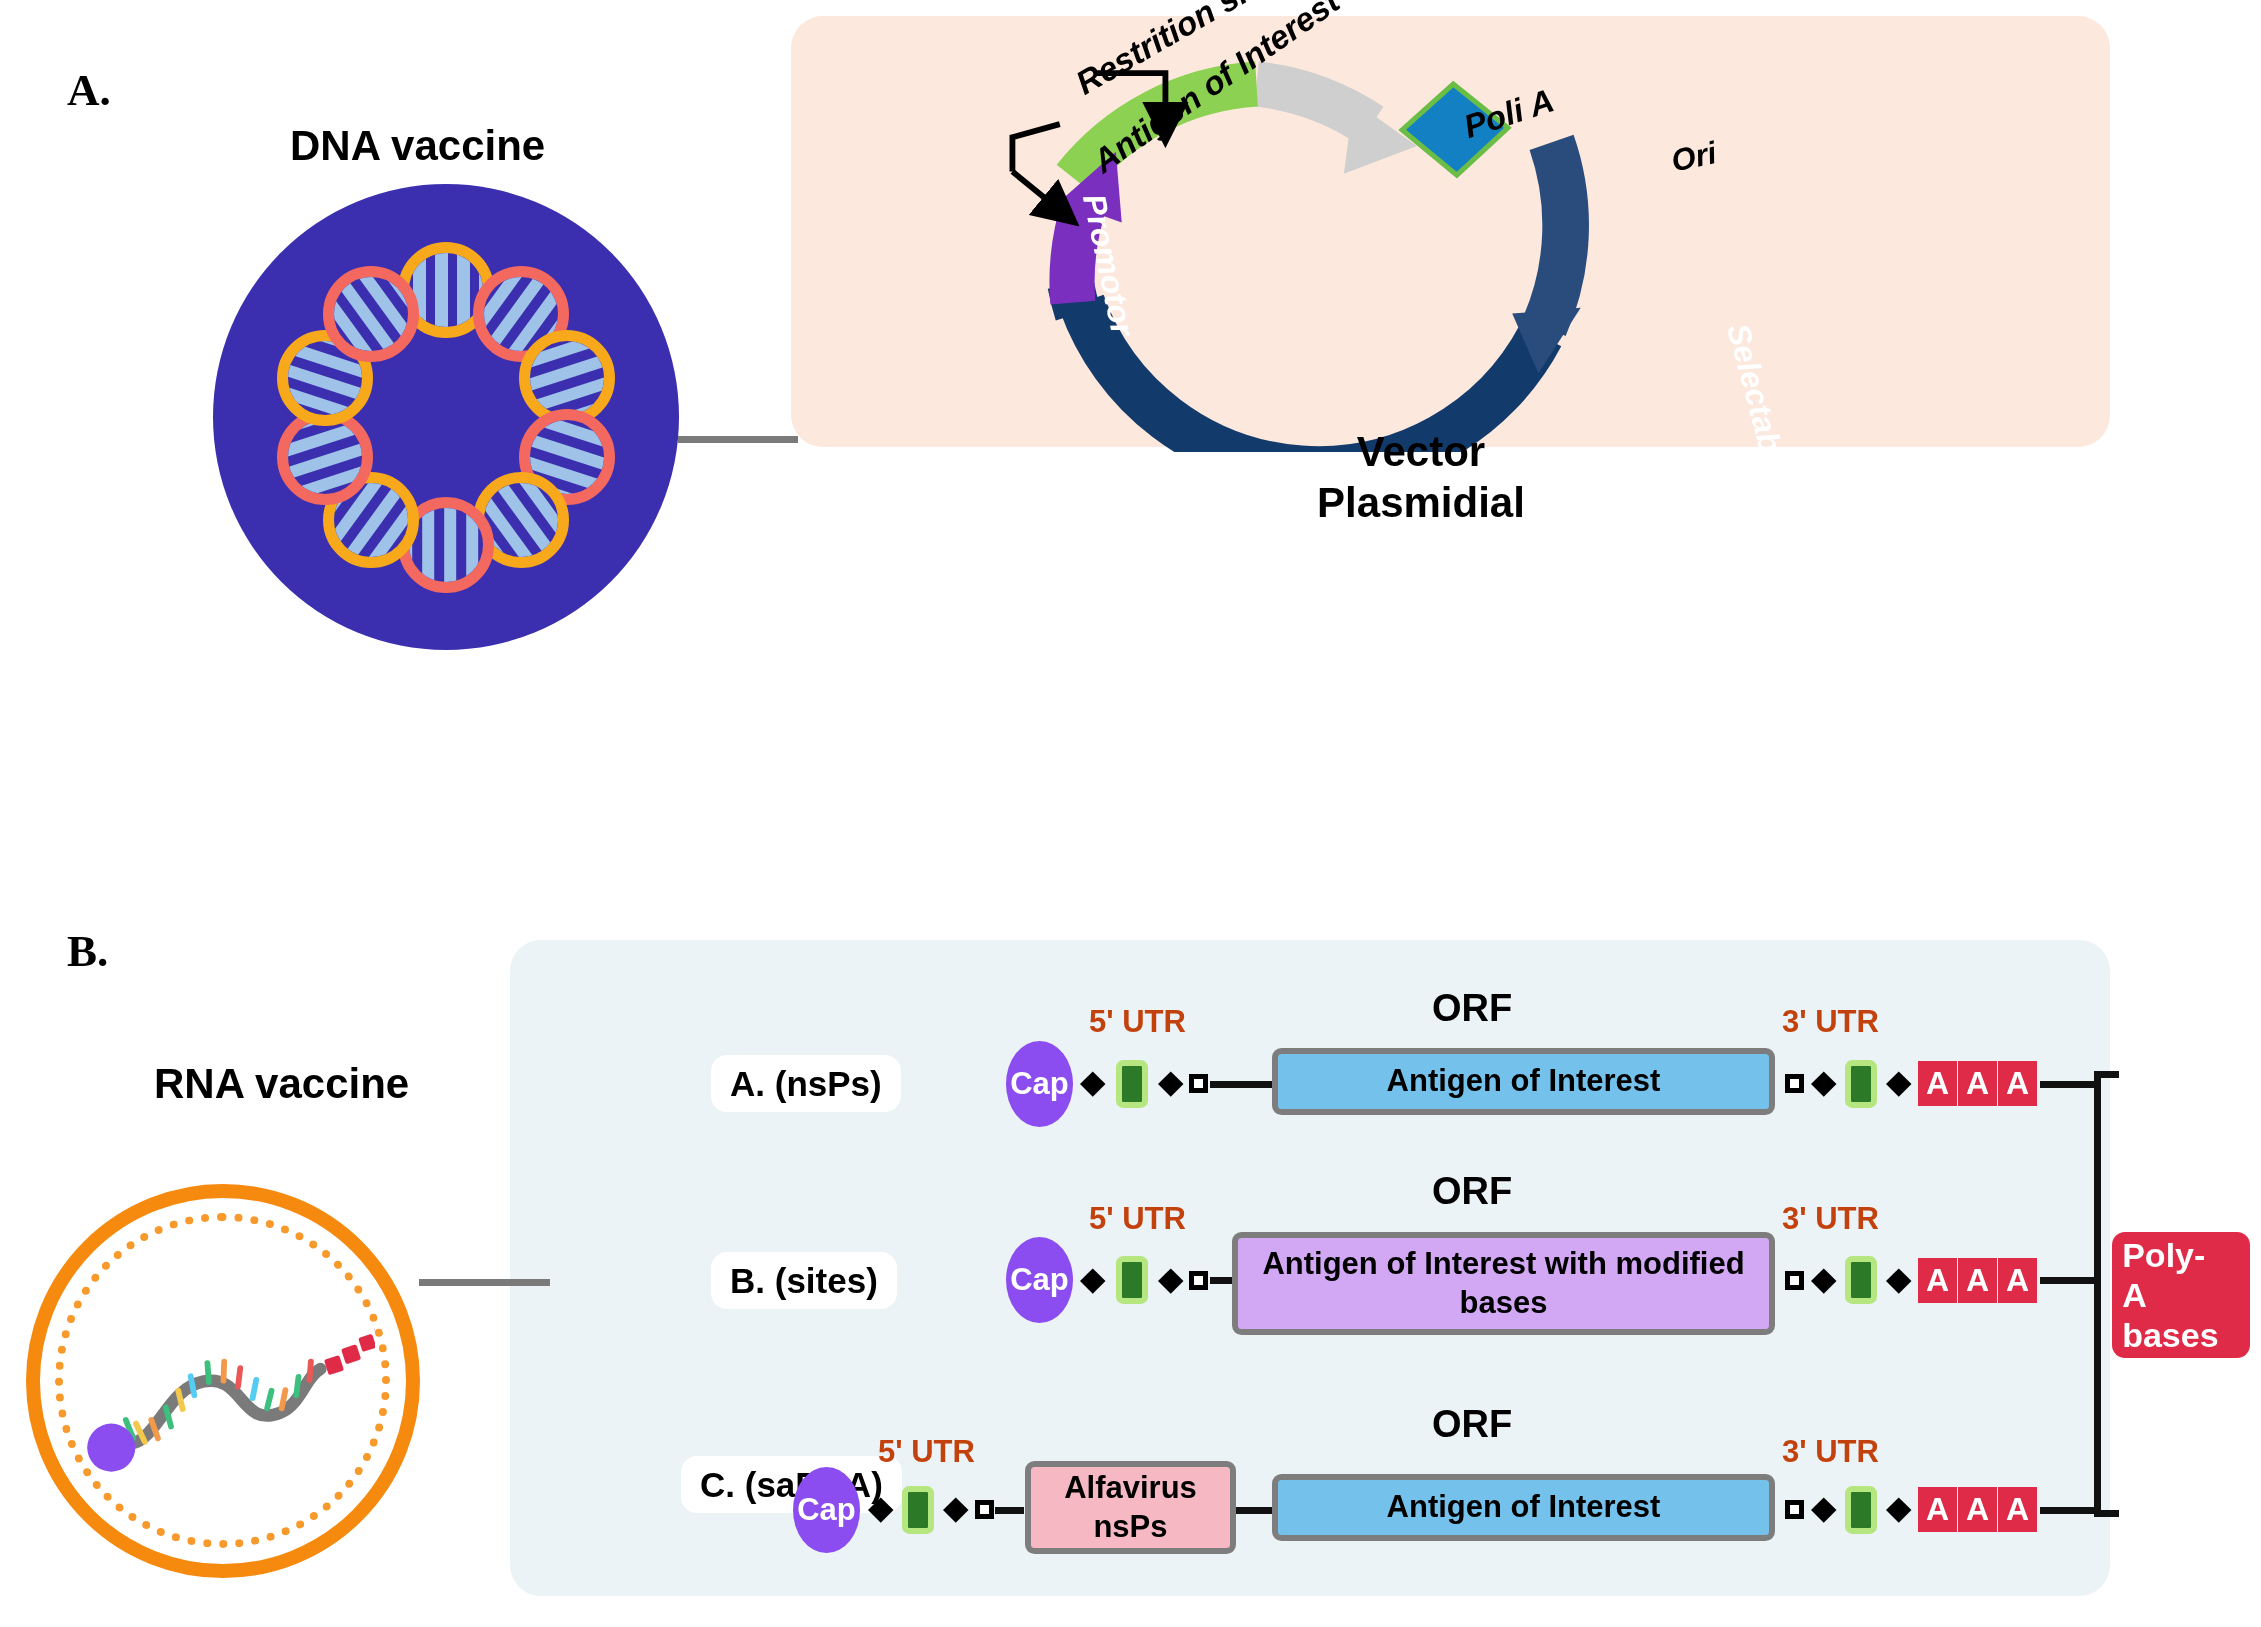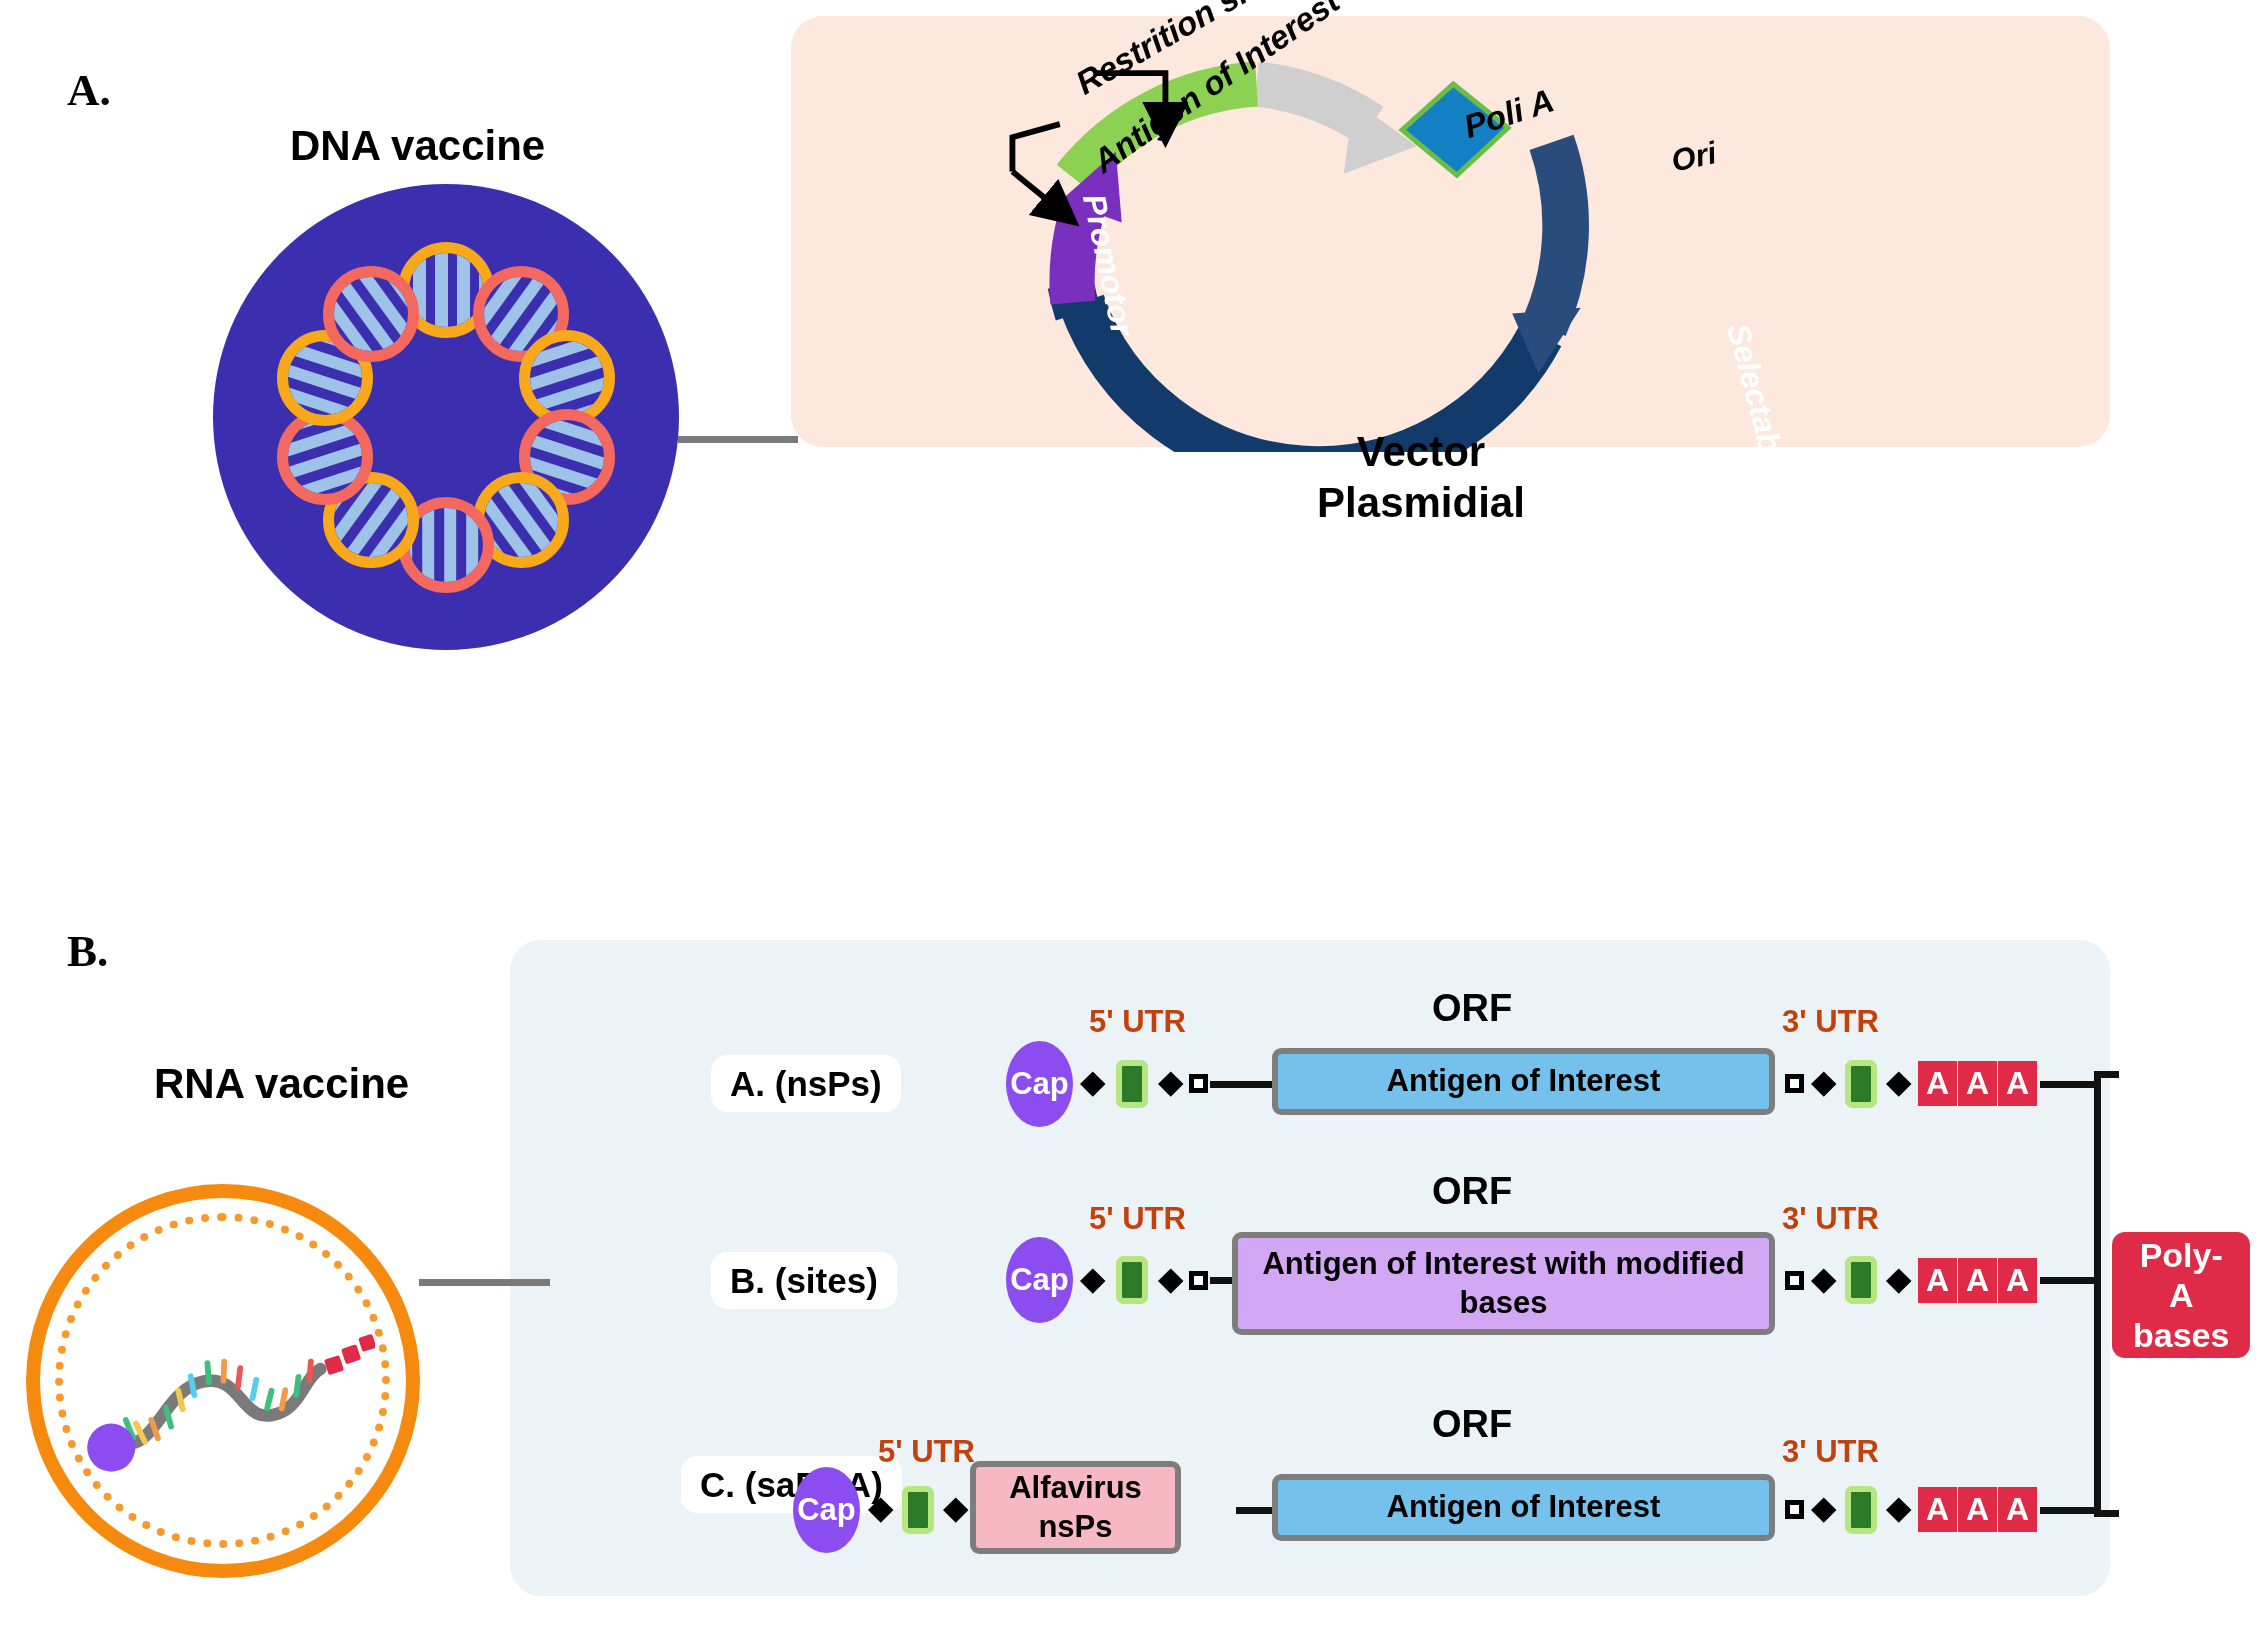--- a/index.html
+++ b/index.html
@@ -141,21 +141,21 @@
   .orf-pink{background:#F6B9C4;}
   .a-box{
     width:39px;height:45px;background:#DF2B47;
     display:flex;align-items:center;justify-content:center;
     color:#ffffff;font-size:32px;font-weight:bold;
     border-right:1.5px solid #EBF3F6;
   }
   .a-box:last-child{border-right:none;}
   .polya-badge{
     background:#DF2B47;border-radius:13px;color:#ffffff;
-    font-size:34px;font-weight:bold;text-align:center;line-height:1.18;
+    font-size:34px;font-weight:bold;text-align:left;line-height:1.18;
     display:flex;align-items:center;justify-content:center;
     padding:7.3px 10.2px;
   }
   .bracket-v{width:6.6px;background:#111;}
   .bracket-t{height:6.6px;background:#111;}
 </style>
 </head>
 <body>
 
 <div class="abs panel-letter" style="left:67px;top:64px;">A.</div>
@@ -381,21 +381,21 @@
 <div class="abs utr-label" style="left:878px;top:1434px;">5' UTR</div>
 <div class="abs orf-label" style="left:1432px;top:1403px;">ORF</div>
 <div class="abs utr-label" style="left:1782px;top:1434px;">3'  UTR</div>
 
 <div class="abs cap-ellipse" style="left:793px;top:1467px;">Cap</div>
 <div class="abs diamond" style="left:872px;top:1501px;"></div>
 <div class="abs green-box" style="left:902px;top:1486px;"></div>
 <div class="abs diamond" style="left:947px;top:1501px;"></div>
 <div class="abs white-sq" style="left:975px;top:1500px;"></div>
 <div class="abs line-seg" style="left:995px;top:1507px;width:29px;"></div>
-<div class="abs orf-box orf-pink" style="left:970px;top:1461px;width:211px;height:93px;">
+<div class="abs orf-box orf-pink" style="left:1025px;top:1461px;width:211px;height:93px;">
   <div>
     <div>Alfavirus</div>
     <div>nsPs</div>
   </div>
 </div>
 <div class="abs line-seg" style="left:1236px;top:1507px;width:36px;"></div>
 <div class="abs orf-box orf-blue" style="left:1272px;top:1474px;width:503px;height:67px;">Antigen of Interest</div>
 <div class="abs white-sq" style="left:1785px;top:1500px;"></div>
 <div class="abs diamond" style="left:1815px;top:1501px;"></div>
 <div class="abs green-box" style="left:1845px;top:1486px;"></div>

